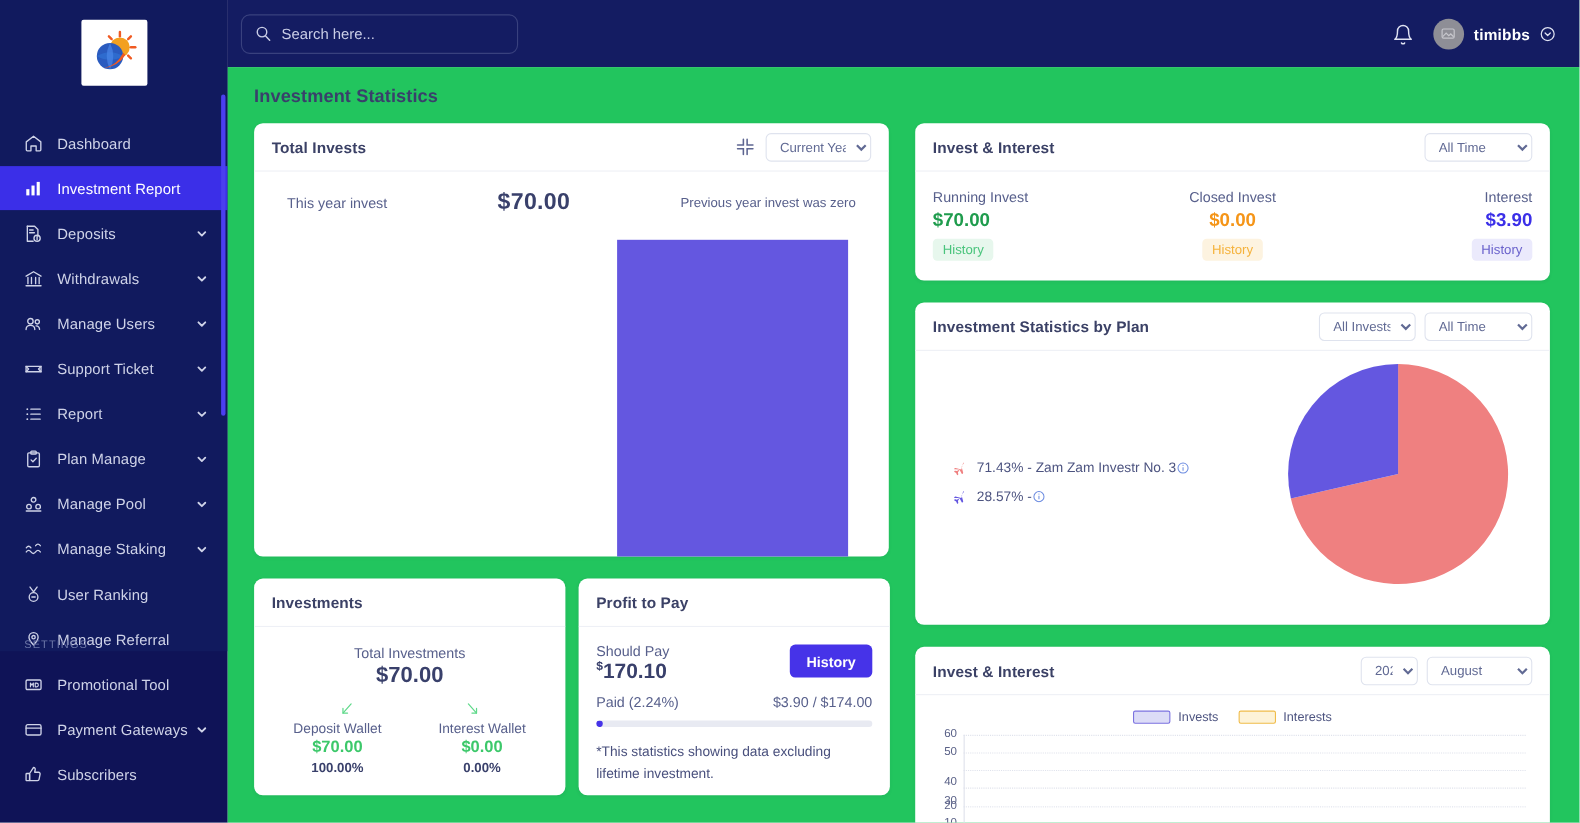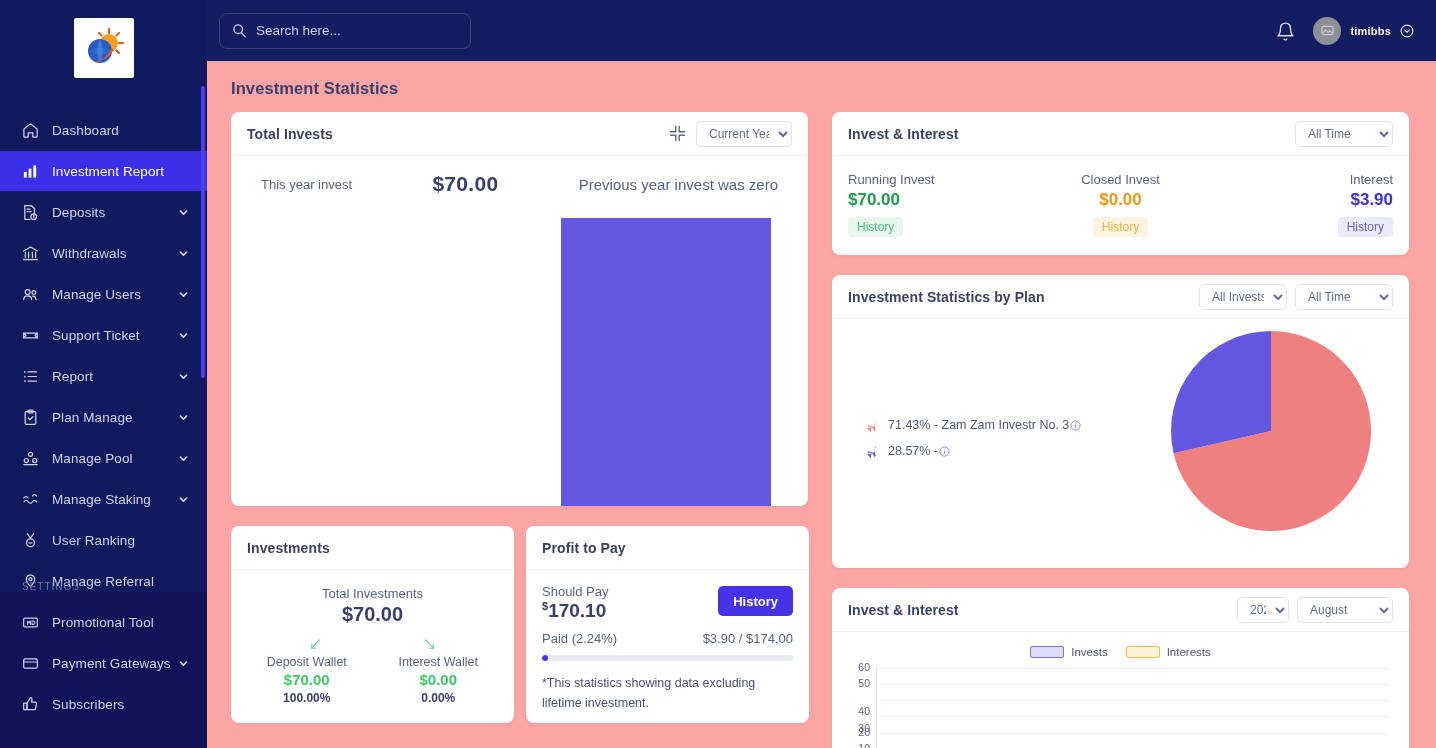--- a/index.html
+++ b/index.html
@@ -105,27 +105,27 @@
     font-family: "Liberation Sans", sans-serif;
     width: 100%;
   }
   #search-input::placeholder { color: #c9cde6; }
   #topbar-right { margin-left: auto; display: flex; align-items: center; gap: 18px; }
   #avatar {
     width: 28px; height: 28px; border-radius: 50%;
     background: #8e8e96;
     display: flex; align-items: center; justify-content: center;
   }
-  #username { color: #fff; font-size: 11px; font-weight: bold; letter-spacing:.2px; }
+  #username { color: #fff; font-size: 14px; font-weight: bold; letter-spacing:.2px; }
   #user-chunk { display: flex; align-items: center; gap: 9px; cursor: pointer; }
 
   
   #content {
     flex: 1; padding: 18px 26px 12px 24px;
-    overflow: hidden; background: #fca5a5;
+    overflow: hidden; background: #22c55e;
   }
   #page-title {
     font-size: 16.5px; font-weight: bold; color: #39406b;
     margin-bottom: 14px; letter-spacing: .1px;
   }
   #cols { display: flex; gap: 24px; align-items: flex-start; }
   #col-left { width: 577px; flex: 0 0 577px; }
   #col-right { width: 577px; flex: 0 0 577px; }
 
   .card {
@@ -155,21 +155,21 @@
   select.w88  { width: 88px; }
 
   
   #ti-body { height: 350px; position: relative; padding: 16px 16px 0 16px; }
   #ti-row {
     display: flex; align-items: center; justify-content: space-between;
     padding: 0 14px;
   }
   #ti-left { font-size: 13px; color: #58608c; }
   #ti-mid { font-size: 21px; font-weight: bold; color: #39406b; letter-spacing:.3px; }
-  #ti-right { font-size: 15px; color: #58608c; }
+  #ti-right { font-size: 12px; color: #58608c; }
   #ti-bar {
     position: absolute; left: 330px; top: 62px;
     width: 210px; height: 294px;
     background: #6457e0;
   }
 
   
   #bottom-left-row { display: flex; gap: 12px; }
   .halfcard { width: 283px; flex: 0 0 283px; }
   #inv-body { padding: 16px 10px 10px 10px; text-align: center; }

